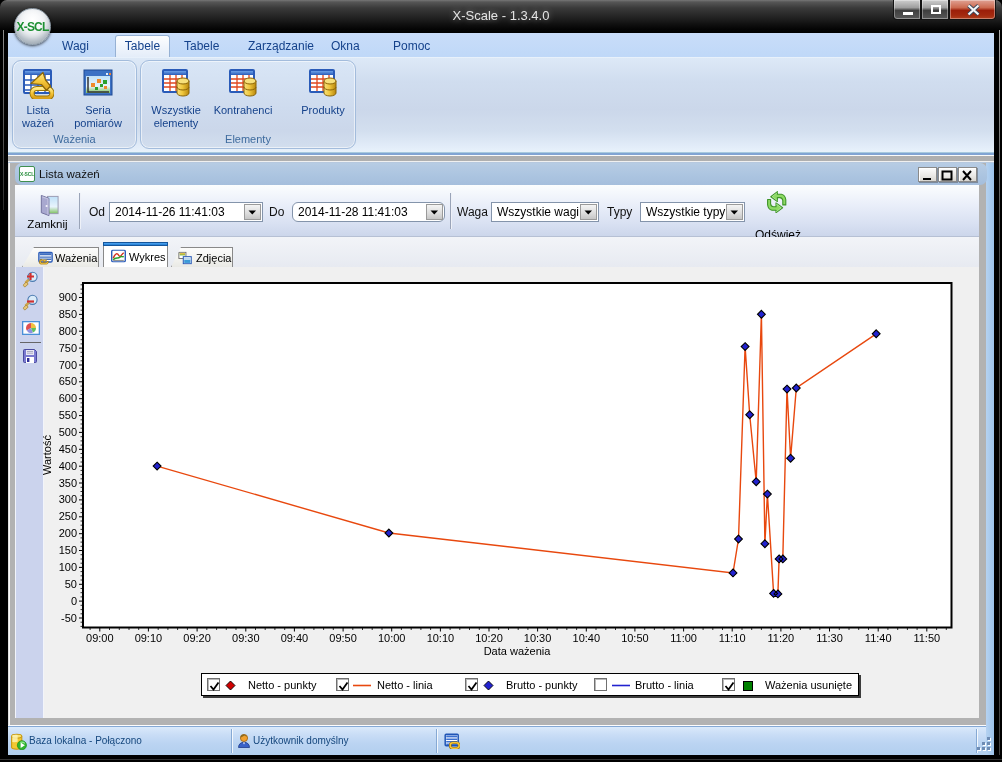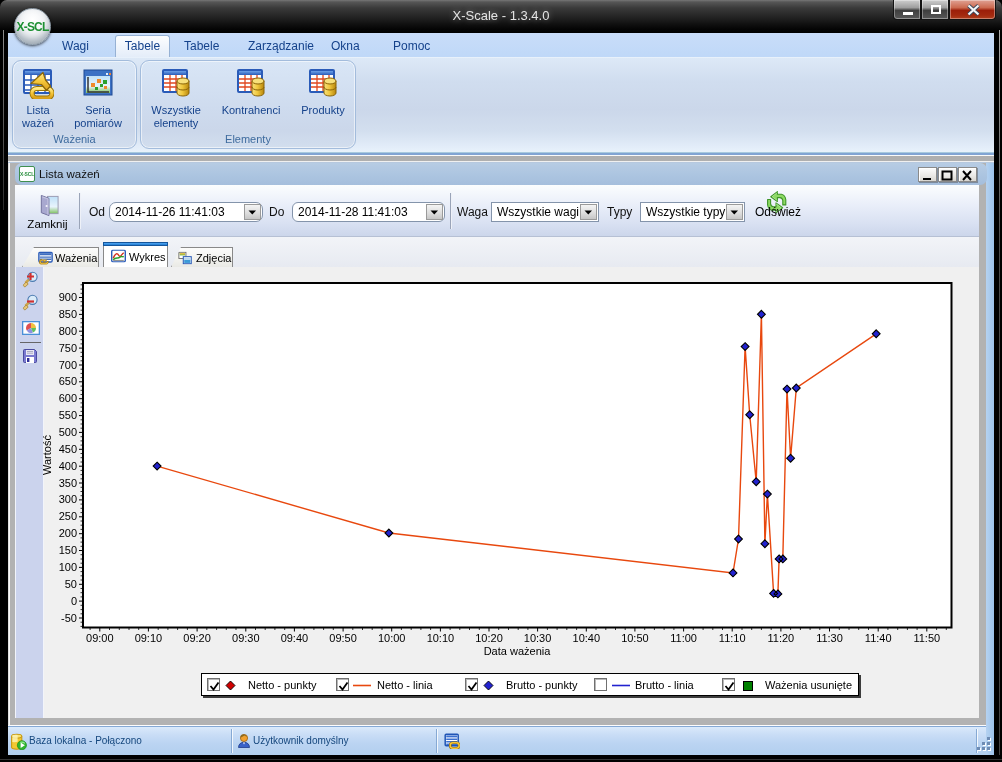--- a/index.html
+++ b/index.html
@@ -242,21 +242,21 @@
         </svg><div class="cap">Lista<br>ważeń</div></div>
     <div class="rbtn" style="left:52px; width:66px;"><svg width="32" height="32">
           <use href="#sym-chart-win"></use>
         </svg><div class="cap">Seria<br>pomiarów</div></div>
     <div class="rglabel">Ważenia</div>
   </div>
   <div class="rgroup" id="rg2" style="left:132px; width:216px;">
     <div class="rbtn" style="left:0; width:70px;"><svg width="32" height="32">
           <use href="#sym-table-db"></use>
         </svg><div class="cap">Wszystkie<br>elementy</div></div>
-    <div class="rbtn" style="left:70px; width:80px;"><svg width="32" height="32">
+    <div class="rbtn" style="left:62px; width:80px;"><svg width="32" height="32">
           <use href="#sym-table-db"></use>
         </svg><div class="cap">Kontrahenci</div></div>
     <div class="rbtn" style="left:152px; width:60px;"><svg width="32" height="32">
           <use href="#sym-table-db"></use>
         </svg><div class="cap">Produkty</div></div>
     <div class="rglabel">Elementy</div>
   </div>
 </div>
 <div class="abs" id="band"></div>
 <div class="abs" id="mdiright"></div>
@@ -278,21 +278,21 @@
         <path d="M4 2 L12 11 M12 2 L4 11" stroke="#000" stroke-width="2"></path>
       </svg></div>
 </div>
 <div class="abs" id="toolbar">
   <svg style="position:absolute; left:22px; top:8px;" width="23" height="25" viewBox="0 0 24 24">
       <use href="#sym-door"></use>
     </svg>
   <div style="position:absolute; left:-5px; top:33px; width:75px; text-align:center; font-size:11.5px; color:#000;">Zamknij</div>
   <div class="tsep" style="left:64px;"></div>
   <div class="tlabel" style="left:74px;">Od</div>
-  <div class="dfield" style="left:94px; width:154px;border-radius:7px;">
+  <div class="dfield" style="left:94px; width:154px;">
       <span class="val">2014-11-26 11:41:03</span>
       <span class="ddbtn">
         <svg width="9" height="5">
           <path d="M0.5 0.5 h7.5 l-3.75 4 Z" fill="#000"></path>
         </svg>
       </span>
     </div>
   <div class="tlabel" style="left:254px;">Do</div>
   <div class="dfield" style="left:277px; width:153px;border-radius:6px;">
       <span class="val">2014-11-28 11:41:03</span>
@@ -317,21 +317,21 @@
       <span class="val">Wszystkie typy</span>
       <span class="ddbtn">
         <svg width="9" height="5">
           <path d="M0.5 0.5 h7.5 l-3.75 4 Z" fill="#000"></path>
         </svg>
       </span>
     </div>
   <svg style="position:absolute; left:752px; top:6px;" width="20" height="22" viewBox="0 0 20 22">
       <use href="#sym-refresh"></use>
     </svg>
-  <div style="position:absolute; left:740px; top:20px; width:46px; text-align:center; font-size:12px; color:#000;">Odśwież</div>
+  <div style="position:absolute; left:740px; top:43px; width:46px; text-align:center; font-size:12px; color:#000;">Odśwież</div>
 </div>
 <div class="abs" id="tabrow">
   <div class="vtab" style="left:7px; width:77px; clip-path:polygon(12px 0, 100% 0, 100% 100%, 0 100%);">
     <svg style="position:absolute; left:15px; top:2.5px;" width="15" height="14" viewBox="0 0 17 15">
         <use href="#sym-tab-wazenia"></use>
       </svg>
     <span style="position:absolute; left:32px; top:3.5px;">Ważenia</span>
   </div>
   <div id="vtab2">
     <div class="bluebar"></div>

